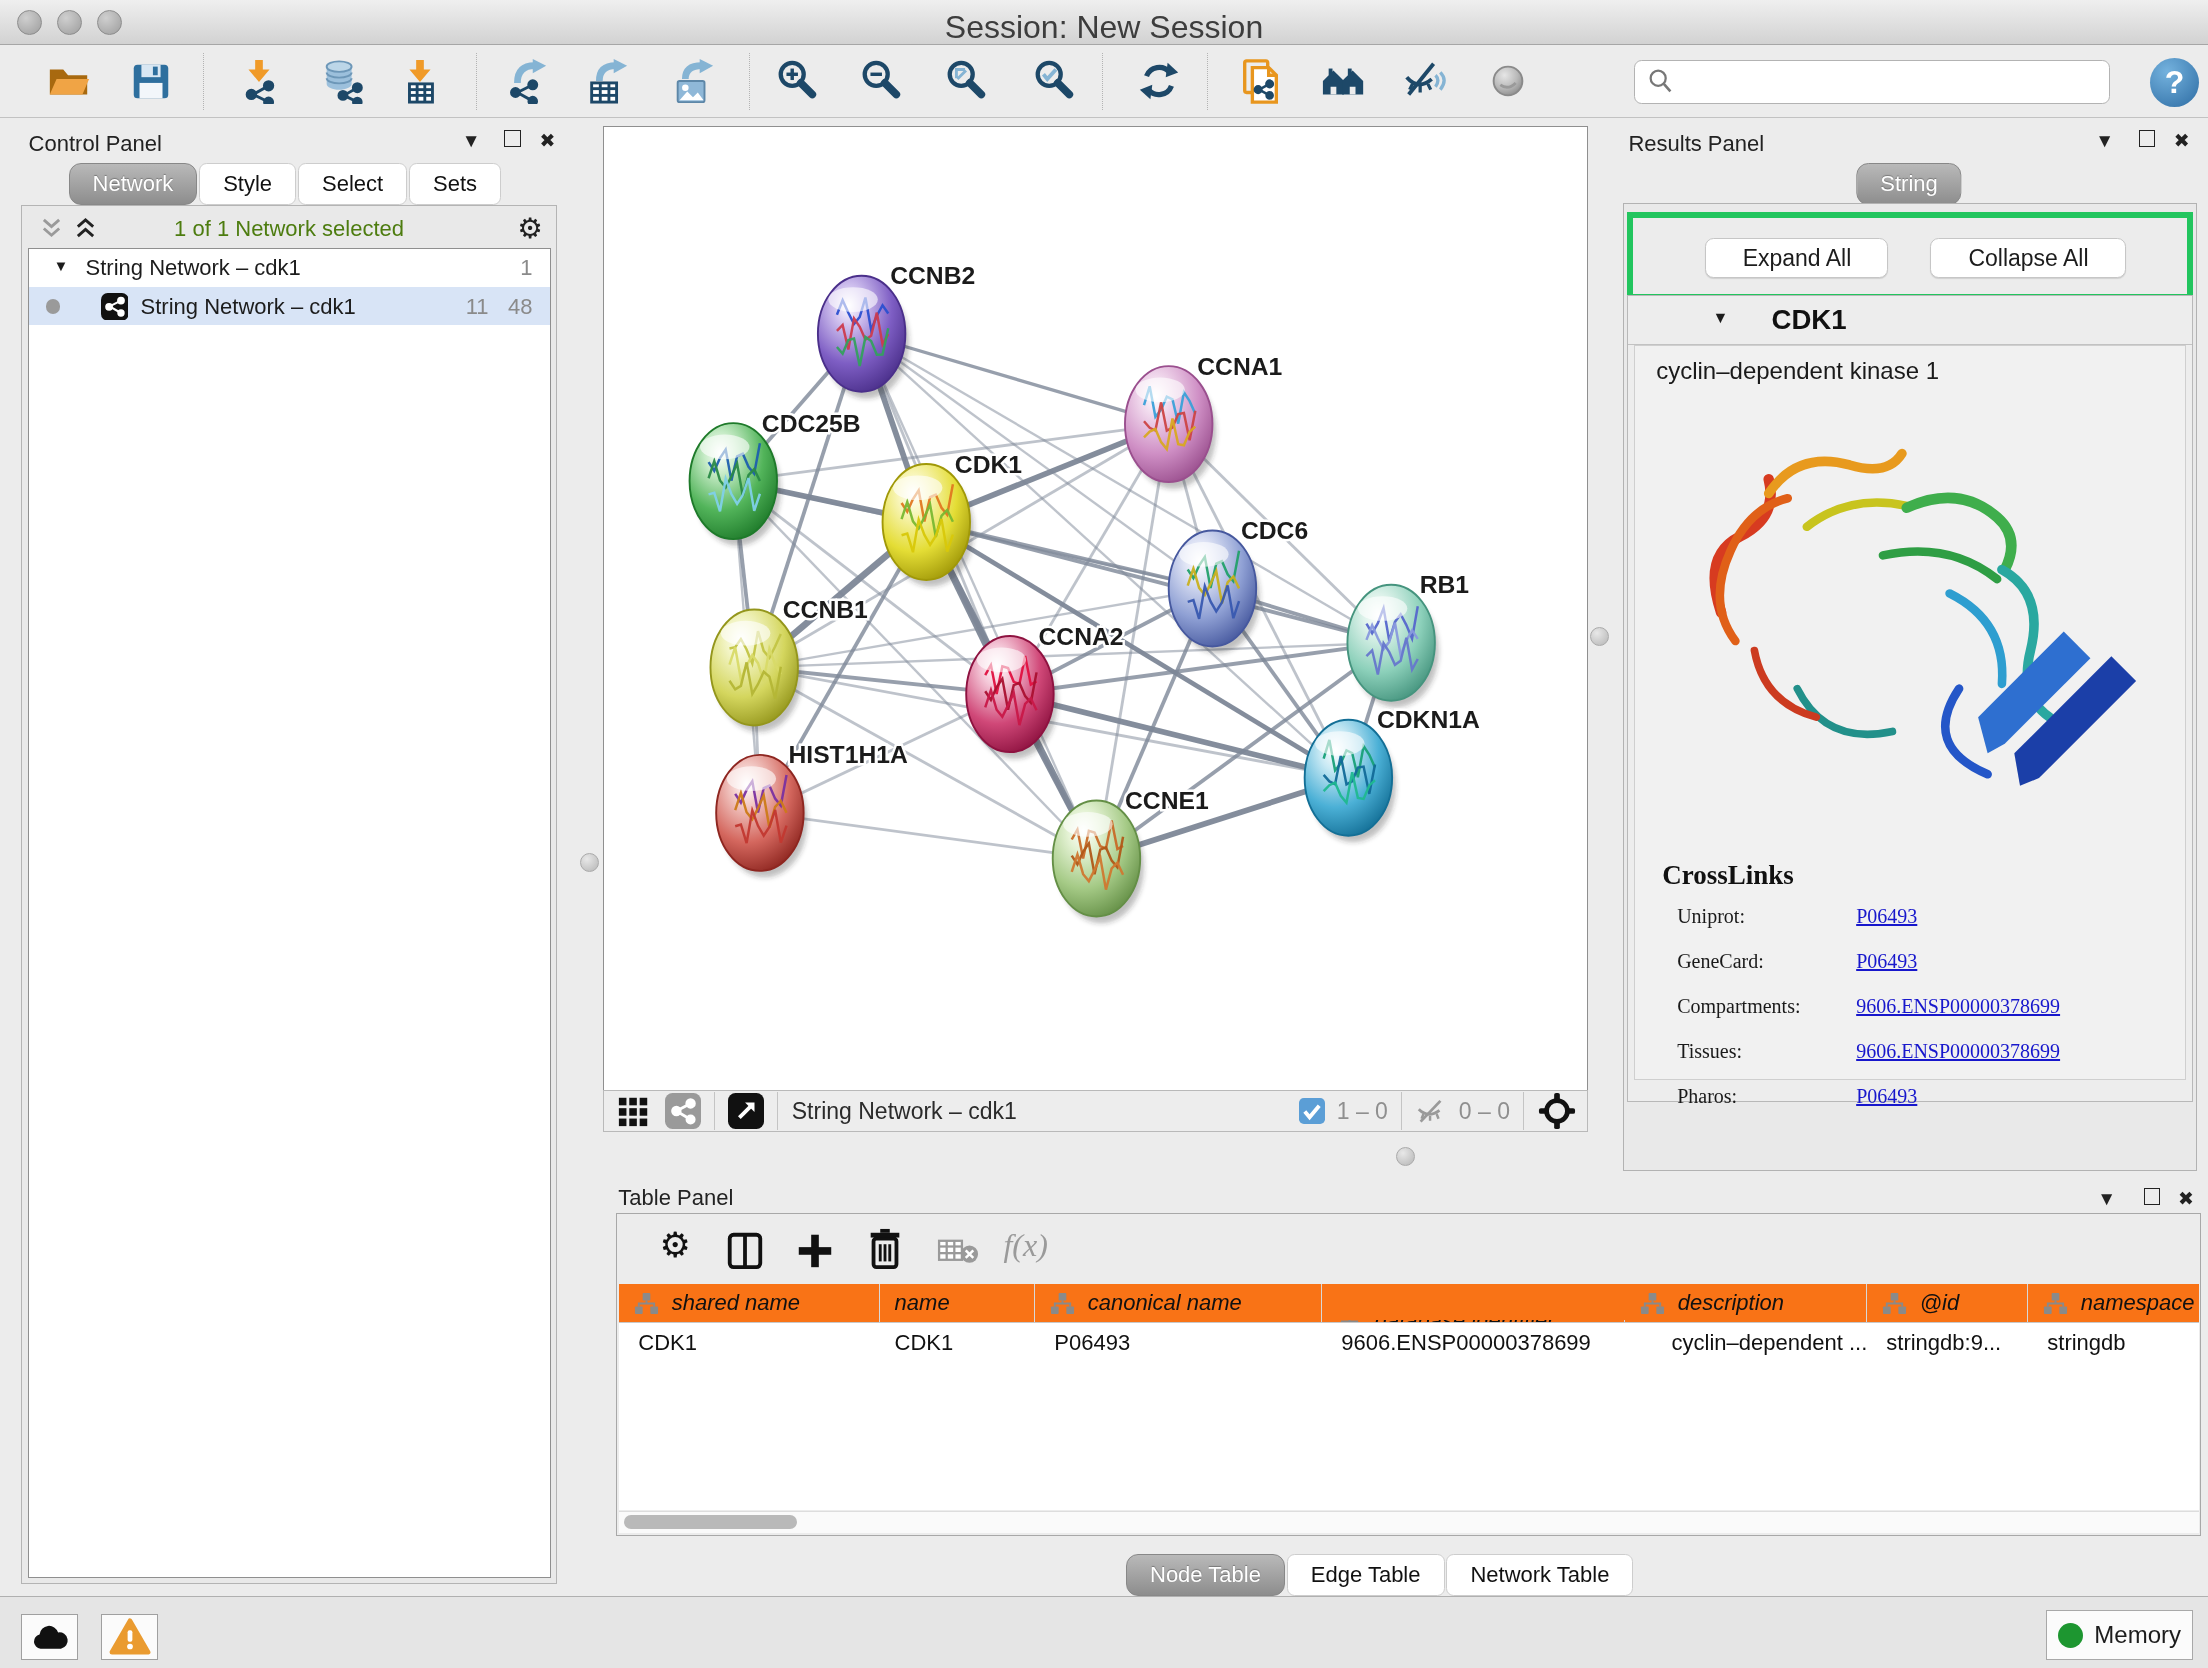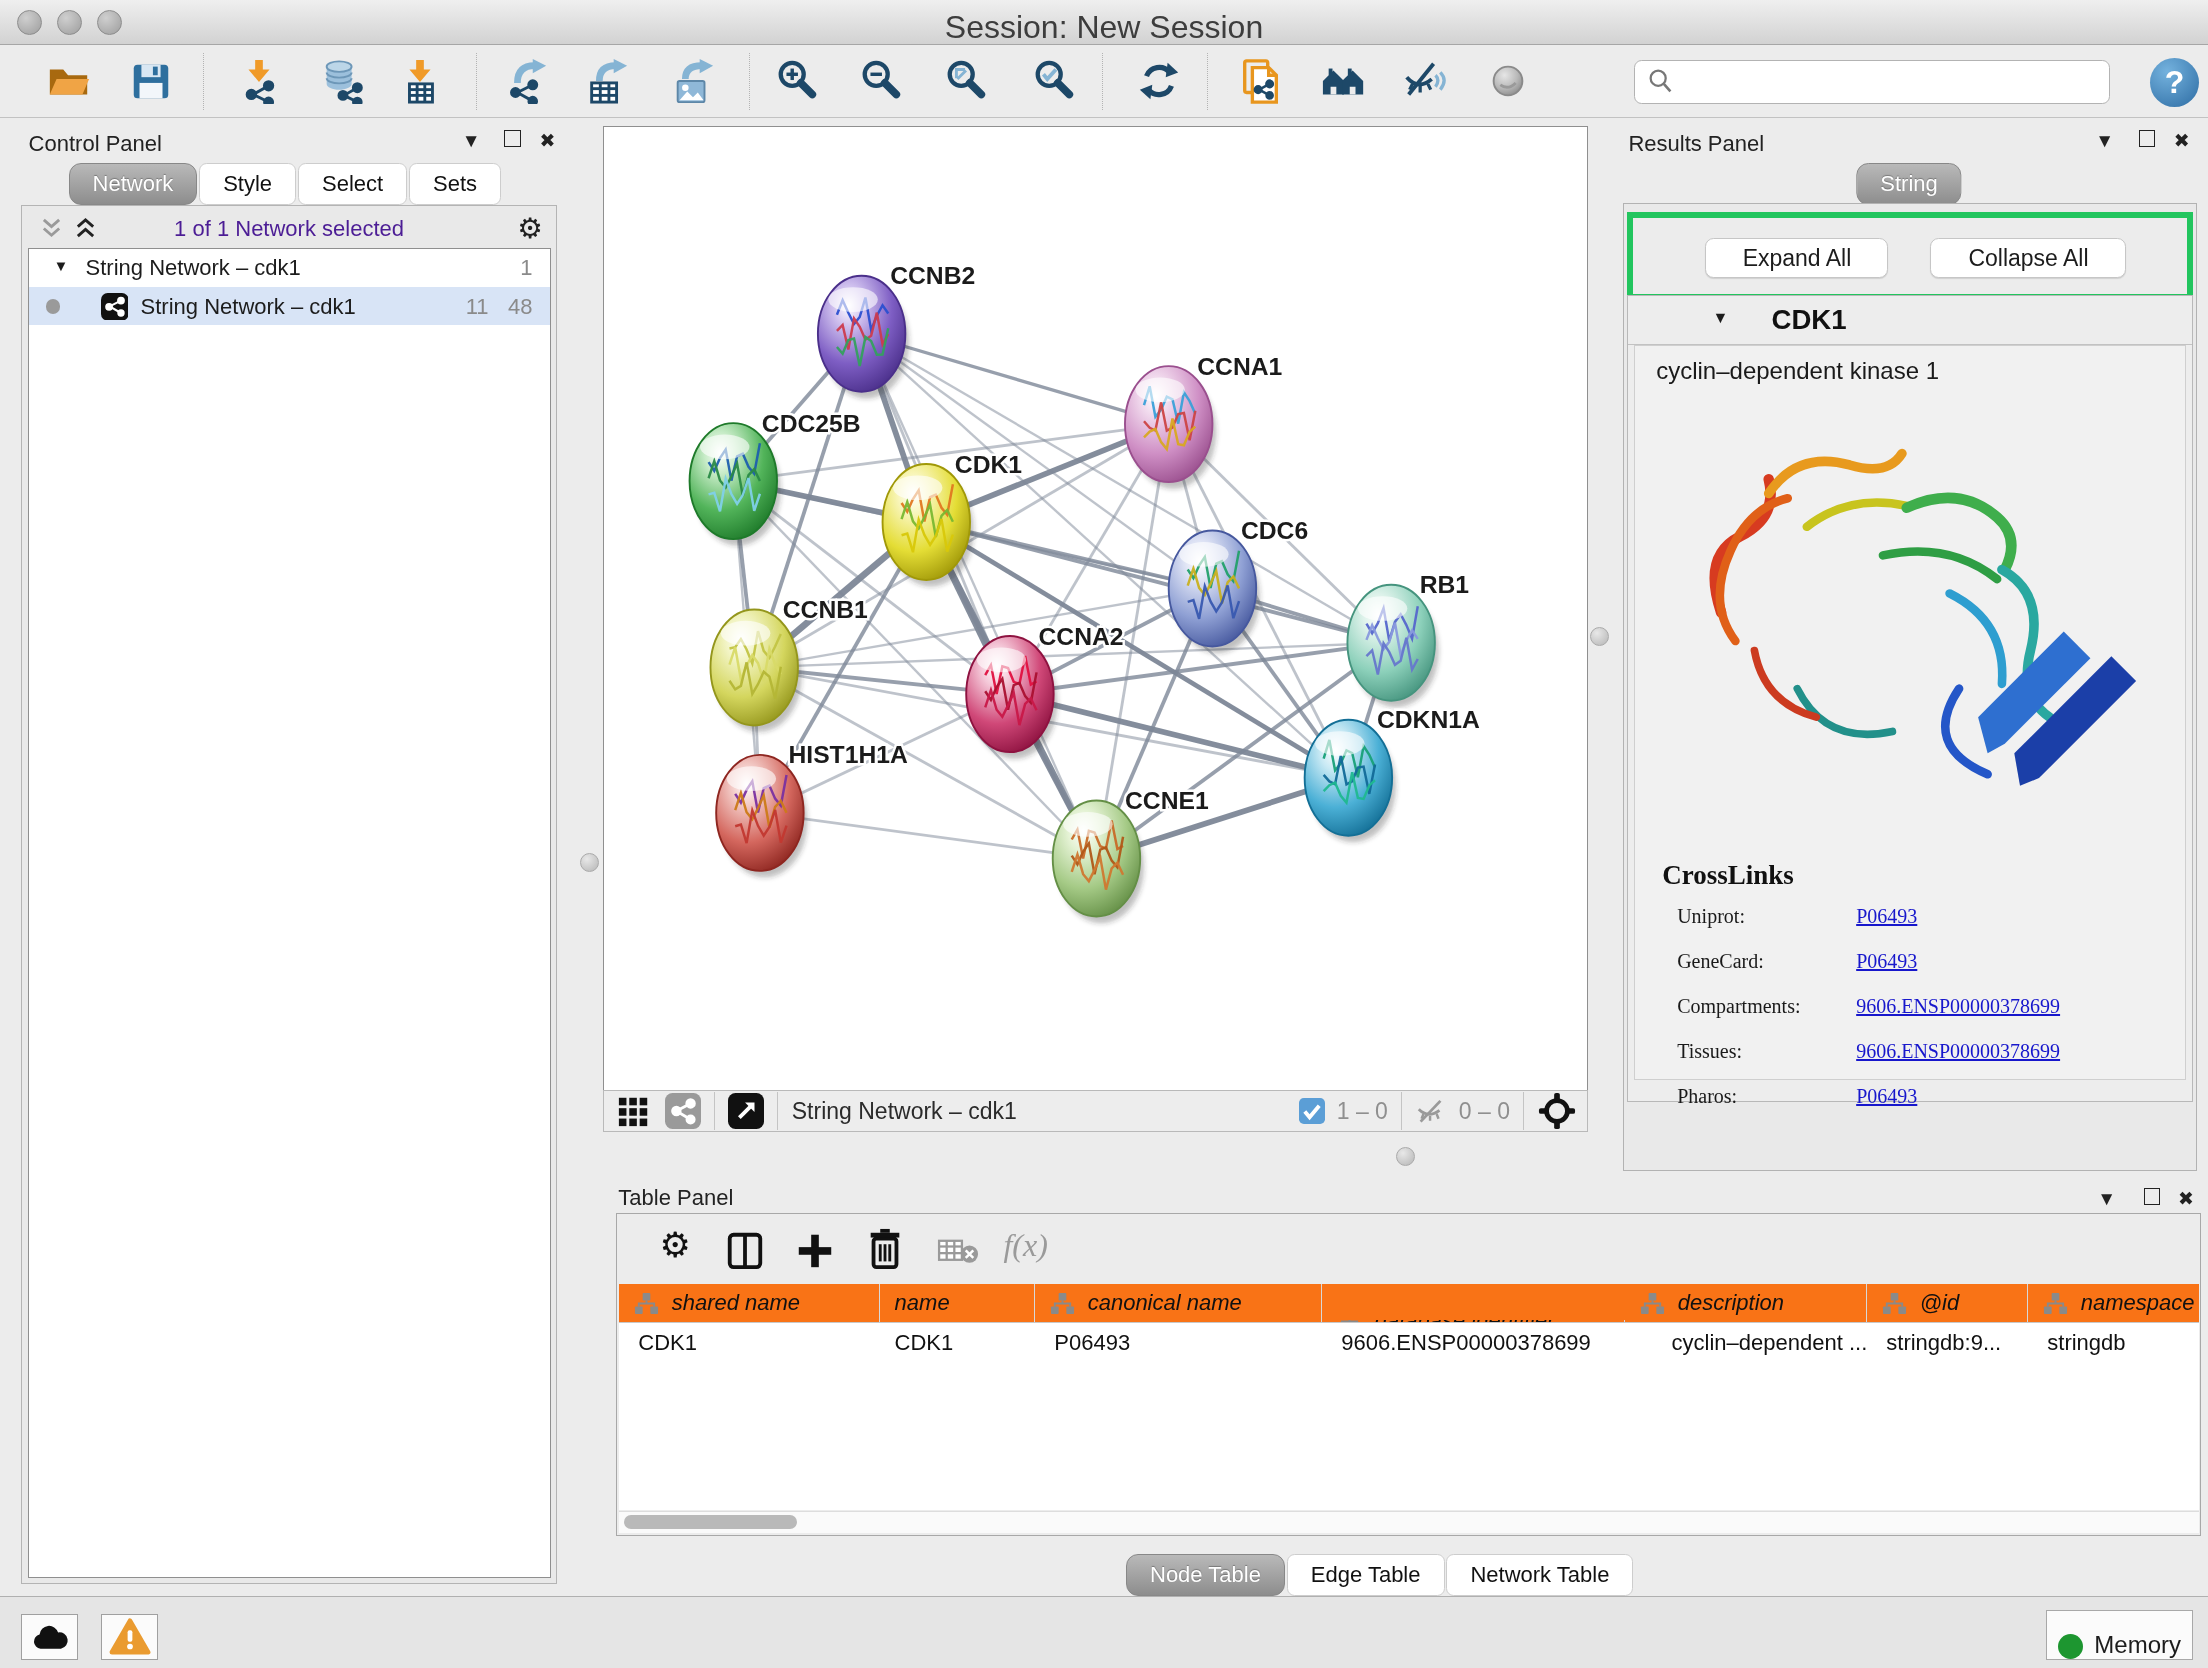--- a/index.html
+++ b/index.html
@@ -31,21 +31,21 @@
        border:1px solid #cdcdcd;color:#111;font-size:22px;border-radius:7.6px;margin-right:1.9px;}
   .tab.sel{background:linear-gradient(#b9b9b9,#8d8d8d);color:#fff;border-color:#888;
            text-shadow:0 -1px 1px rgba(0,0,0,.3);border-radius:12px;}
   .handle{position:absolute;width:17px;height:17px;border-radius:50%;
           background:radial-gradient(circle at 35% 30%,#e8e8e8,#b5b5b5);border:1px solid #aaa;}
   
   #control-panel{position:absolute;left:7.6px;top:121px;width:561px;height:1469px;background:#ececec;}
   #cp-body{position:absolute;left:13.3px;right:11.4px;top:84px;bottom:5.7px;background:#e9e9e9;
            border:1px solid #b4b4b4;}
   #cp-strip{position:absolute;left:0;right:0;top:3.8px;height:34px;}
-  #cp-status{position:absolute;left:0;right:0;top:6.7px;text-align:center;font-size:22px;color:#4c1d95;}
+  #cp-status{position:absolute;left:0;right:0;top:6.7px;text-align:center;font-size:22px;color:#4d7c0f;}
   #cp-tree{position:absolute;left:5.7px;right:5.7px;top:42px;bottom:5.7px;background:#fff;border:1px solid #8f8f8f;}
   .trow{position:relative;height:38px;font-size:22px;}
   .trow .cnt{position:absolute;color:#8a8a8a;}
   #tree-row-selected{background:#d8e4f6;}
   
   #network-view{position:absolute;left:603px;top:126px;width:983px;height:963px;background:#fff;
                 border:1px solid #8f8f8f;}
   #network-footer{position:absolute;left:603px;top:1090px;width:983px;height:40px;background:#ededed;
                   border:1px solid #b9b9b9;display:flex;align-items:center;}
   .nfsep{height:38px;border-left:1px solid #c4c4c4;margin:0 13.3px;}
@@ -84,21 +84,21 @@
       white-space:nowrap;line-height:40px;flex:none;}
   #tp-scroll{position:absolute;left:1.9px;right:1.9px;bottom:1.9px;height:21px;background:#fafafa;border-top:1px solid #ddd;}
   #tp-thumb{position:absolute;left:4.8px;top:2.9px;width:173px;height:14.3px;border-radius:7.6px;background:#b9b9b9;}
   #tp-tabs{position:absolute;left:521px;top:375px;}
   
   #statusbar{position:absolute;left:0;top:1596px;width:2208px;height:72px;background:#e5e5e5;
              border-top:1px solid #b0b0b0;}
   .sb-btn{position:absolute;top:17px;width:55px;height:44px;background:#fbfbfb;border:1.9px solid #a0a0a0;
           display:flex;align-items:center;justify-content:center;}
   #memory-btn{position:absolute;right:15px;top:13.3px;width:145px;height:48px;background:#fbfbfb;
-              border:1.9px solid #a8a8a8;display:flex;align-items:flex-end;justify-content:center;font-size:24px;}
+              border:1.9px solid #a8a8a8;display:flex;align-items:center;justify-content:center;font-size:24px;}
   #memory-dot{width:25px;height:25px;border-radius:50%;background:#1d9630;margin-right:11.4px;}
   .chev{display:inline-block;}
 </style>
 </head>
 <body>
 
 <div id="app">
 
   <div id="titlebar">
     <div class="tl" style="left:17px"></div>

